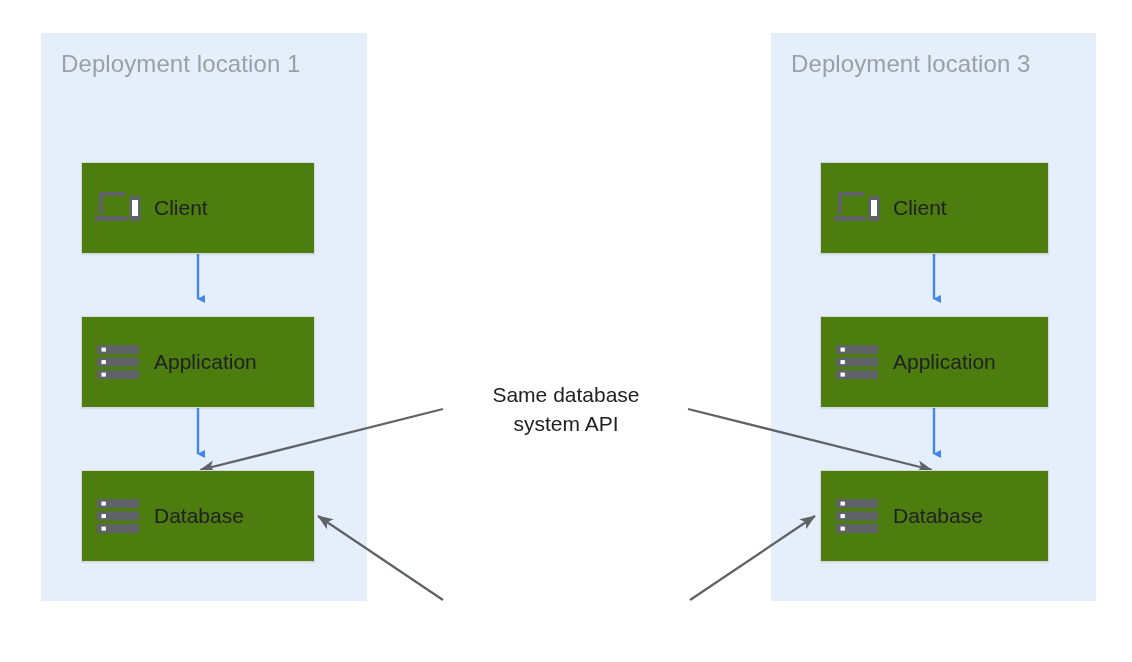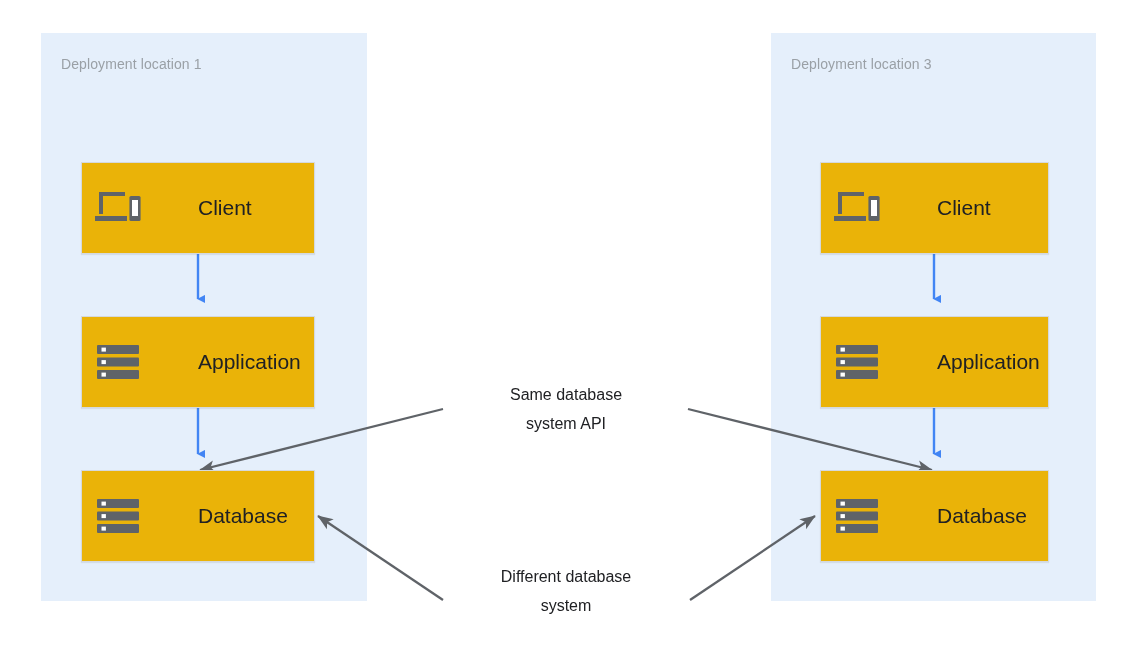--- a/index.html
+++ b/index.html
@@ -26,37 +26,36 @@
     position: absolute;
     background: #e5effb;
   }
   #zone-1 { left: 41px;  top: 33px; width: 326px; height: 568px; }
   #zone-2 { left: 771px; top: 33px; width: 325px; height: 568px; }
 
   .zone-title {
     position: absolute;
     left: 20px;
     top: 19px;
-    font-size: 14px;
+    font-size: 24px;
     line-height: 24px;
     color: #9aa0a6;
     white-space: nowrap;
     letter-spacing: 0.1px;
   }
 
   
   .node {
     position: absolute;
-    background: #eab308;
+    background: #4d7c0f;
     border: 1px solid #d5d9dd;
     box-sizing: border-box;
     display: flex;
     align-items: center;
     box-shadow: 0 1px 1px rgba(60,64,67,0.10);
-    gap: 44px;
   }
   .node .icon-slot {
     width: 72px;
     min-width: 72px;
     height: 100%;
     display: flex;
     align-items: center;
     justify-content: center;
   }
   .node .node-label {
@@ -72,21 +71,21 @@
   #node-db-1     { left: 81px; top: 470px; width: 234px; height: 92px; }
   
   #node-client-2 { left: 820px; top: 162px; width: 229px; height: 92px; }
   #node-app-2    { left: 820px; top: 316px; width: 229px; height: 92px; }
   #node-db-2     { left: 820px; top: 470px; width: 229px; height: 92px; }
 
   
   .annotation {
     position: absolute;
     text-align: center;
-    font-size: 16px;
+    font-size: 21px;
     line-height: 29px;
     color: #202124;
     white-space: pre-line;
   }
   #annotation-api        { left: 448px; top: 380px; width: 236px; }
   #annotation-difference { left: 448px; top: 562px; width: 236px; }
 
   
   #connectors {
     position: absolute;
@@ -213,16 +212,14 @@
         <rect x="4.5" y="16.1" width="4.4" height="4" fill="#ffffff"></rect>
         <rect x="4.5" y="28.6" width="4.4" height="4" fill="#ffffff"></rect>
       </svg>
     </span>
     <span class="node-label">Database</span>
   </div>
 
   <div class="annotation" id="annotation-api">Same database
 system API</div>
 
-  <div class="annotation" id="annotation-difference">Different database
-system</div>
 
 </div>
 
 </body></html>

